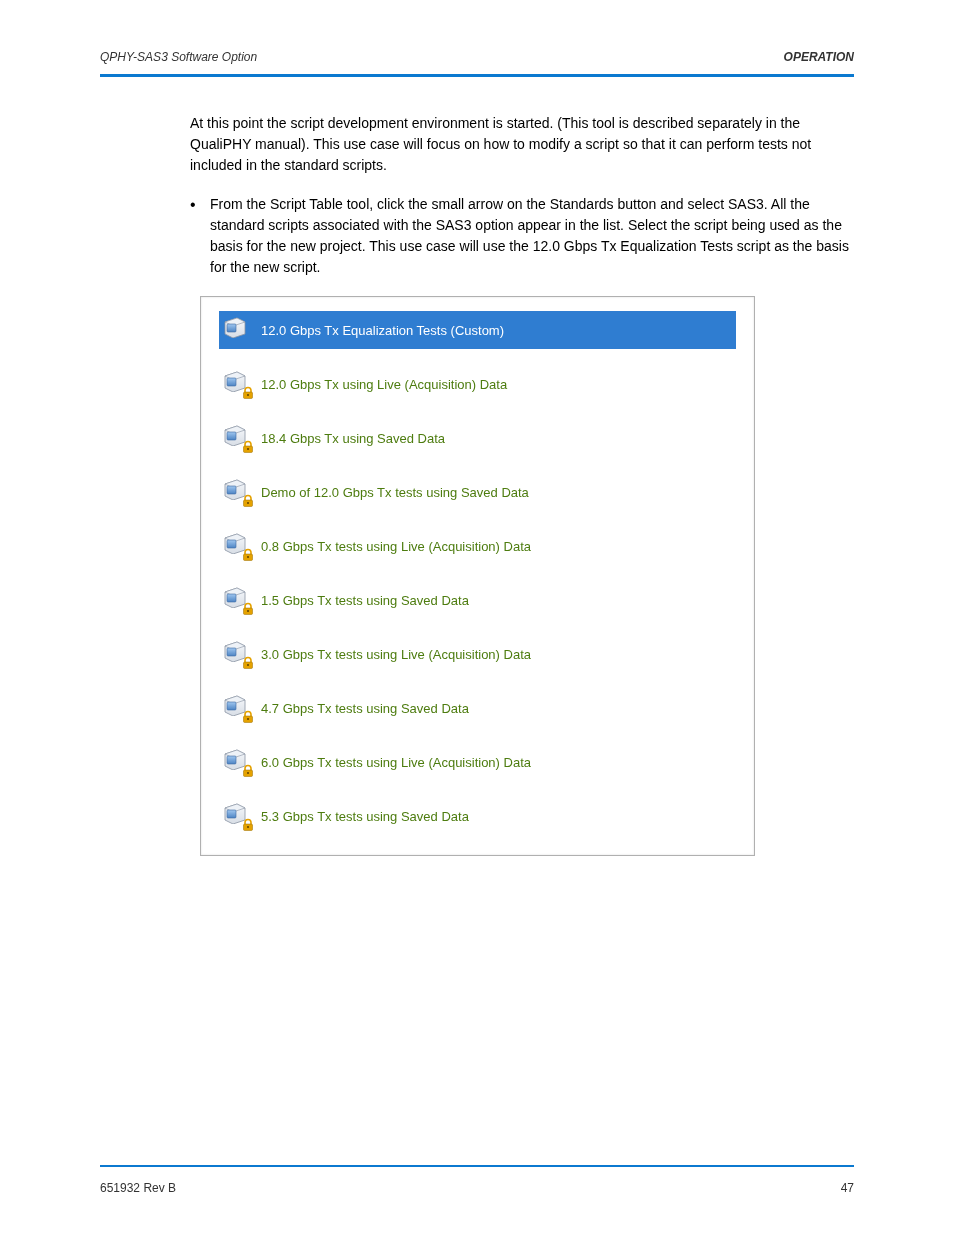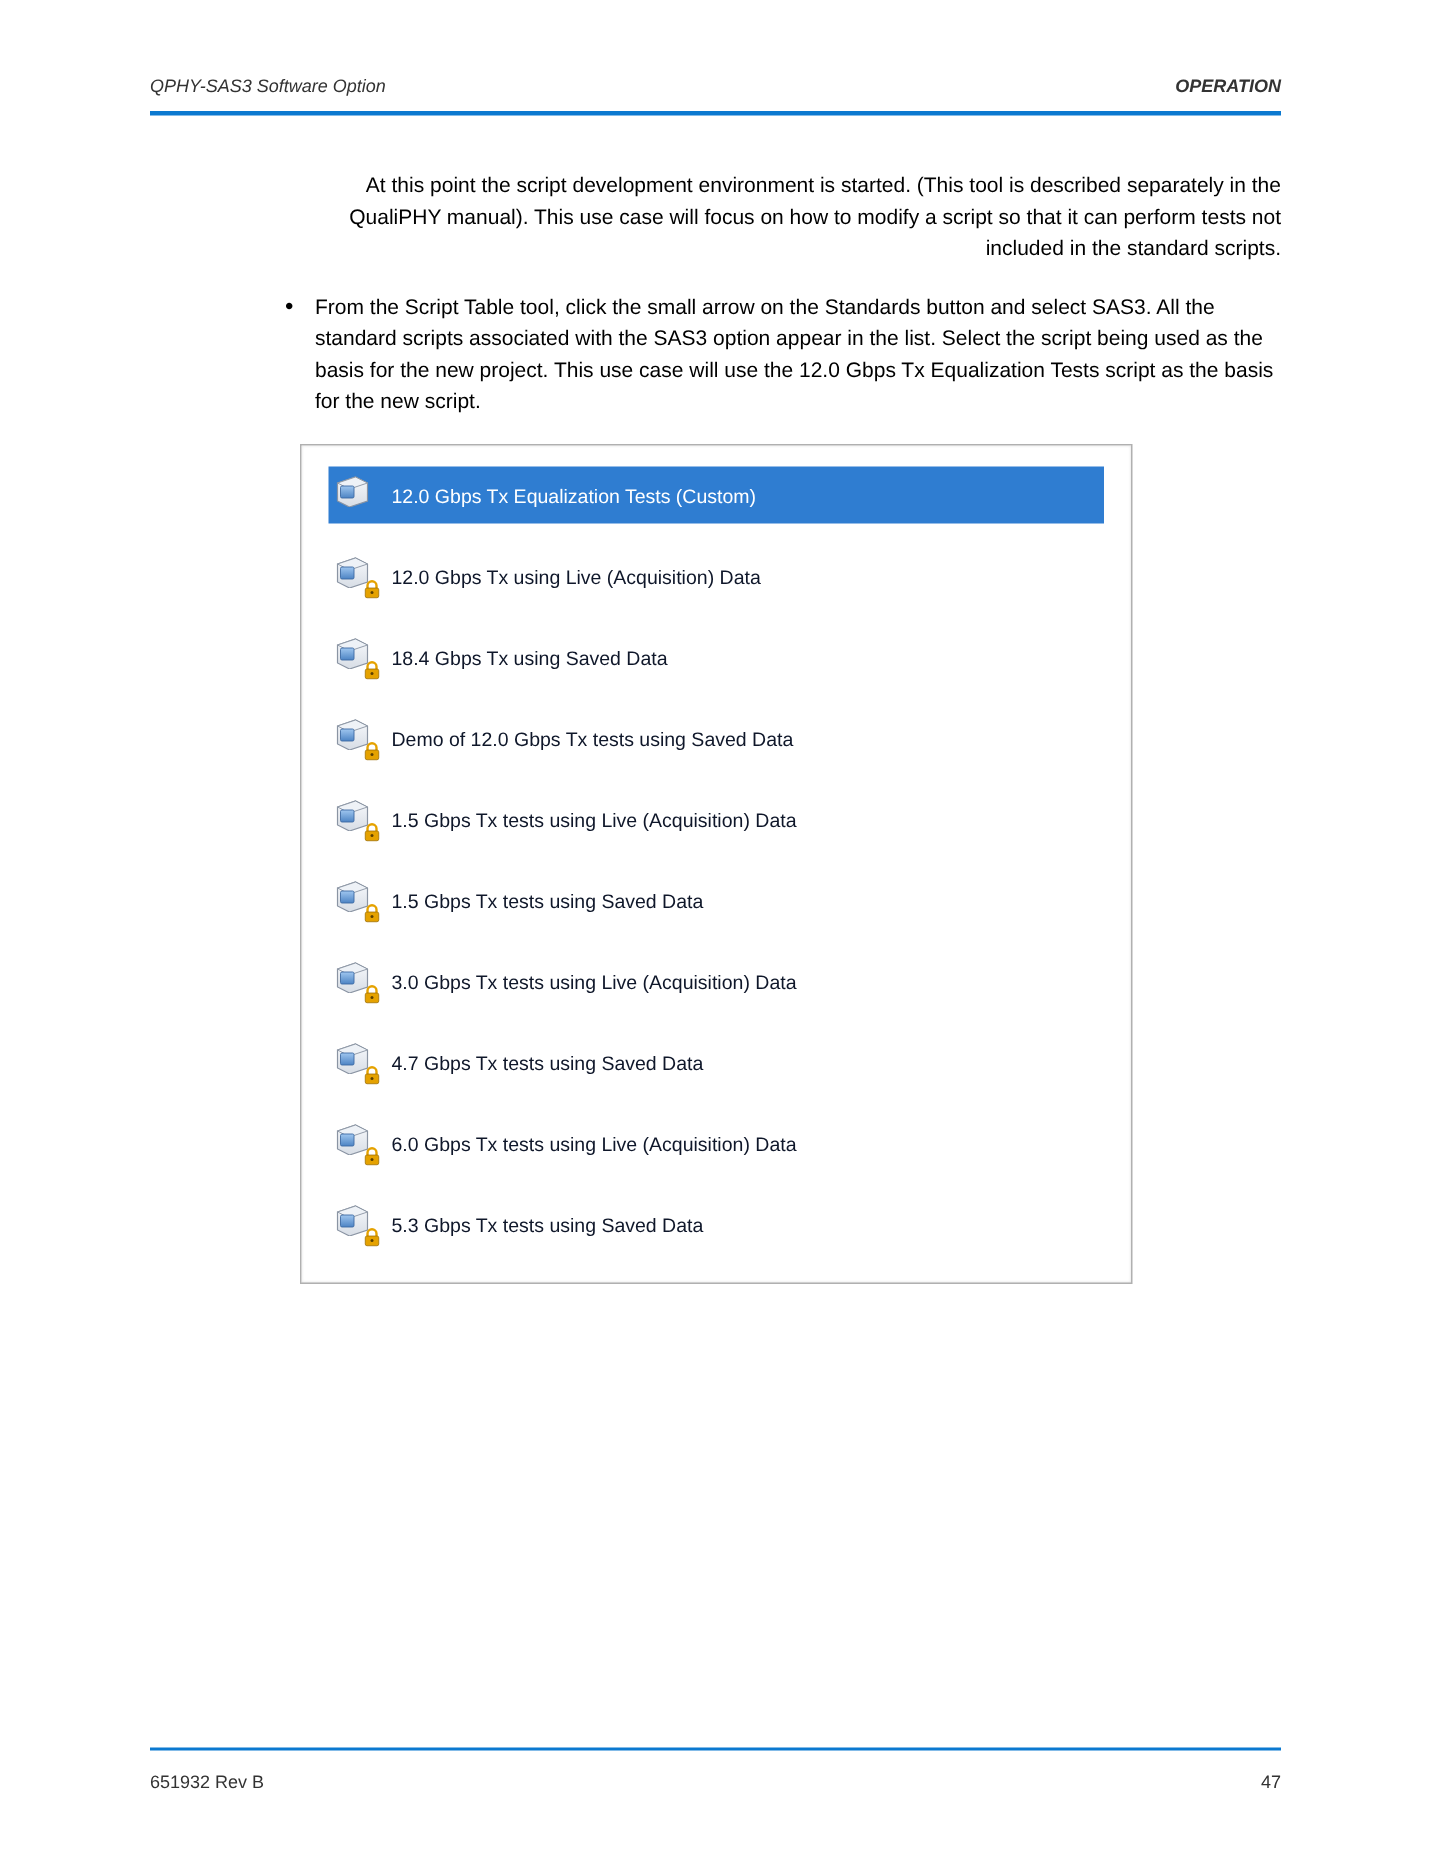--- a/index.html
+++ b/index.html
@@ -31,21 +31,20 @@
   .hr-blue {
     height: 3px;
     background: #0b79d0;
     margin-bottom: 36px;
   }
   .para {
     font-size: 14px;
     line-height: 1.5;
     margin: 0 0 18px 0;
     padding-left: 90px;
-    text-align: right;
   }
   .bullet-row {
     display: flex;
     padding-left: 90px;
     margin-bottom: 18px;
   }
   .bullet-dot {
     width: 20px;
     font-size: 16px;
     line-height: 1.4;
@@ -87,21 +86,21 @@
   }
   .row-icon {
     width: 30px;
     height: 28px;
     position: relative;
     flex: 0 0 30px;
     margin-right: 8px;
   }
   .row-label {
     font-size: 13px;
-    color: #0f172a;
+    color: #4d7c0f;
     white-space: nowrap;
   }
   
   .ico-main {
     position: absolute;
     left: 0;
     top: 0;
     width: 24px;
     height: 22px;
   }
@@ -263,21 +262,21 @@
     <path d="M2 6 L14 2 L22 6 L22 18 L10 22 L2 18 Z" fill="url(#gradBox)" stroke="#8a94a3" stroke-width="0.8"></path>
     <path d="M2 6 L14 2 L22 6 L10 10 Z" fill="#eef2f7" stroke="#8a94a3" stroke-width="0.6"></path>
     <rect x="4" y="8" width="9" height="8" rx="1" fill="url(#gradScreen)" stroke="#3d6aa3" stroke-width="0.6"></rect>
   </svg>
   <svg class="ico-lock" viewBox="0 0 14 14">
     <path d="M4 6 V4.5 a3 3 0 0 1 6 0 V6" fill="none" stroke="#e5a200" stroke-width="1.6"></path>
     <rect x="2.5" y="6" width="9" height="6.5" rx="1.2" fill="#e5a200" stroke="#9b6c00" stroke-width="0.5"></rect>
     <circle cx="7" cy="9" r="1" fill="#5b3f00"></circle>
   </svg>
           </div>
-          <span class="row-label">1.5 Gbps Tx tests using Live (Acquisition) Data</span>
+          <span class="row-label">0.8 Gbps Tx tests using Live (Acquisition) Data</span>
         </div>
         <div class="list-row">
           <div class="row-icon">
   <svg class="ico-main" viewBox="0 0 24 22">
     <defs>
       <linearGradient id="gradBox" x1="0" y1="0" x2="0" y2="1">
         <stop offset="0" stop-color="#f7f9fc"></stop>
         <stop offset="1" stop-color="#d7dde5"></stop>
       </linearGradient>
       <linearGradient id="gradScreen" x1="0" y1="0" x2="0" y2="1">

